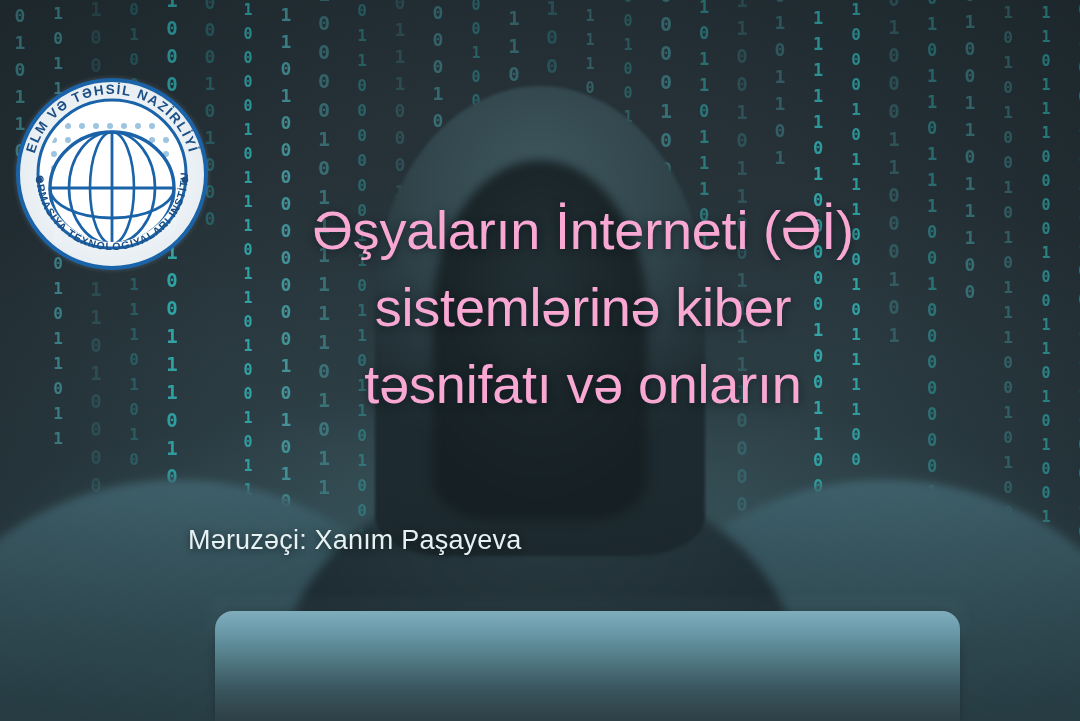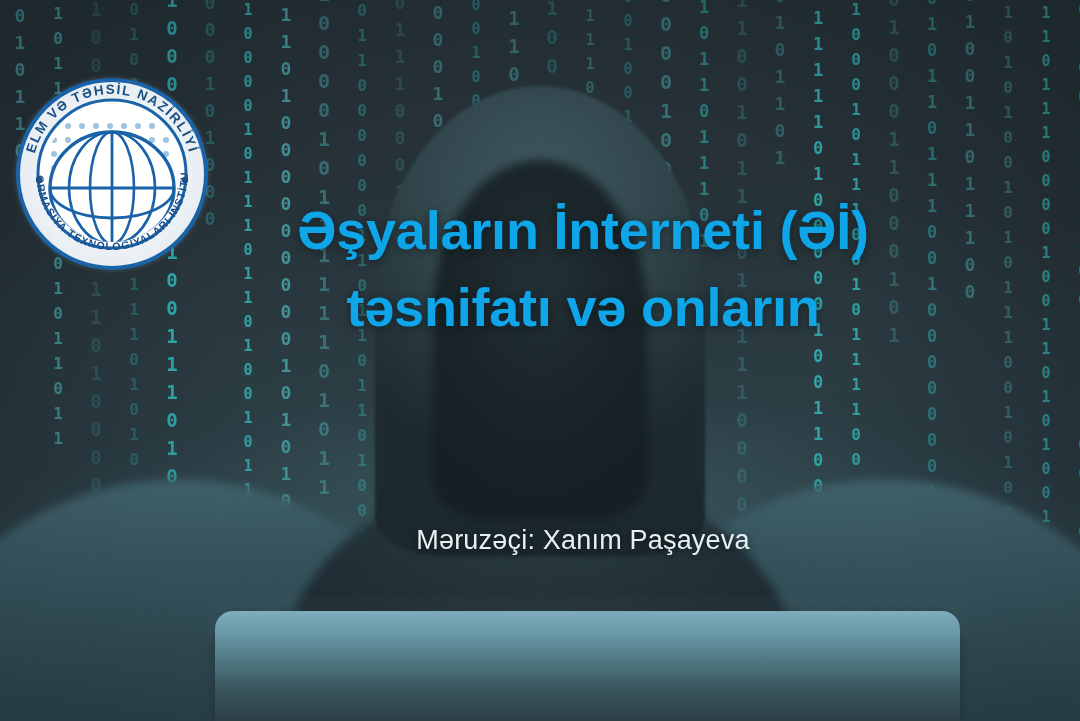--- a/index.html
+++ b/index.html
@@ -116,32 +116,31 @@
   .logo svg{display:block;width:208px;height:208px;}
 
   
   .title-wrap{
     position:absolute;
     left:188px;top:192px;
     width:790px;
     text-align:center;
   }
   .title-line{
-    color:#0ea5e9;
+    color:#f9a8d4;
     font-size:54px;
-    font-weight:700;
+    font-weight:400;
     line-height:77px;
     letter-spacing:-.2px;
     text-shadow:0 2px 9px rgba(8,16,20,.55);
   }
   .subtitle{
     position:absolute;
     left:188px;top:525px;
     width:790px;
-    text-align:center;
     color:#e7f1f3;
     font-size:27px;
     font-weight:400;
     letter-spacing:.2px;
     text-shadow:0 2px 7px rgba(8,16,20,.6);
   }
 </style>
 </head>
 <body>
 
@@ -838,18 +837,19 @@
         <textPath href="#arcBot" startOffset="50%" text-anchor="middle">İNFORMASİYA TEXNOLOGİYALARI İNSTİTUTU</textPath>
       </text>
 
       <circle cx="31" cy="110" r="3.2" fill="#1b4f86"></circle>
       <circle cx="177" cy="110" r="3.2" fill="#1b4f86"></circle>
     </svg>
   </div>
 
   <div class="title-wrap">
     <div class="title-line">Əşyaların İnterneti (Əİ)</div>
+    <div class="title-line">sistemlərinə kiber</div>
     <div class="title-line">təsnifatı və onların</div>
   </div>
 
   <div class="subtitle">Məruzəçi: Xanım Paşayeva</div>
 
 </div>
 
 </body></html>

